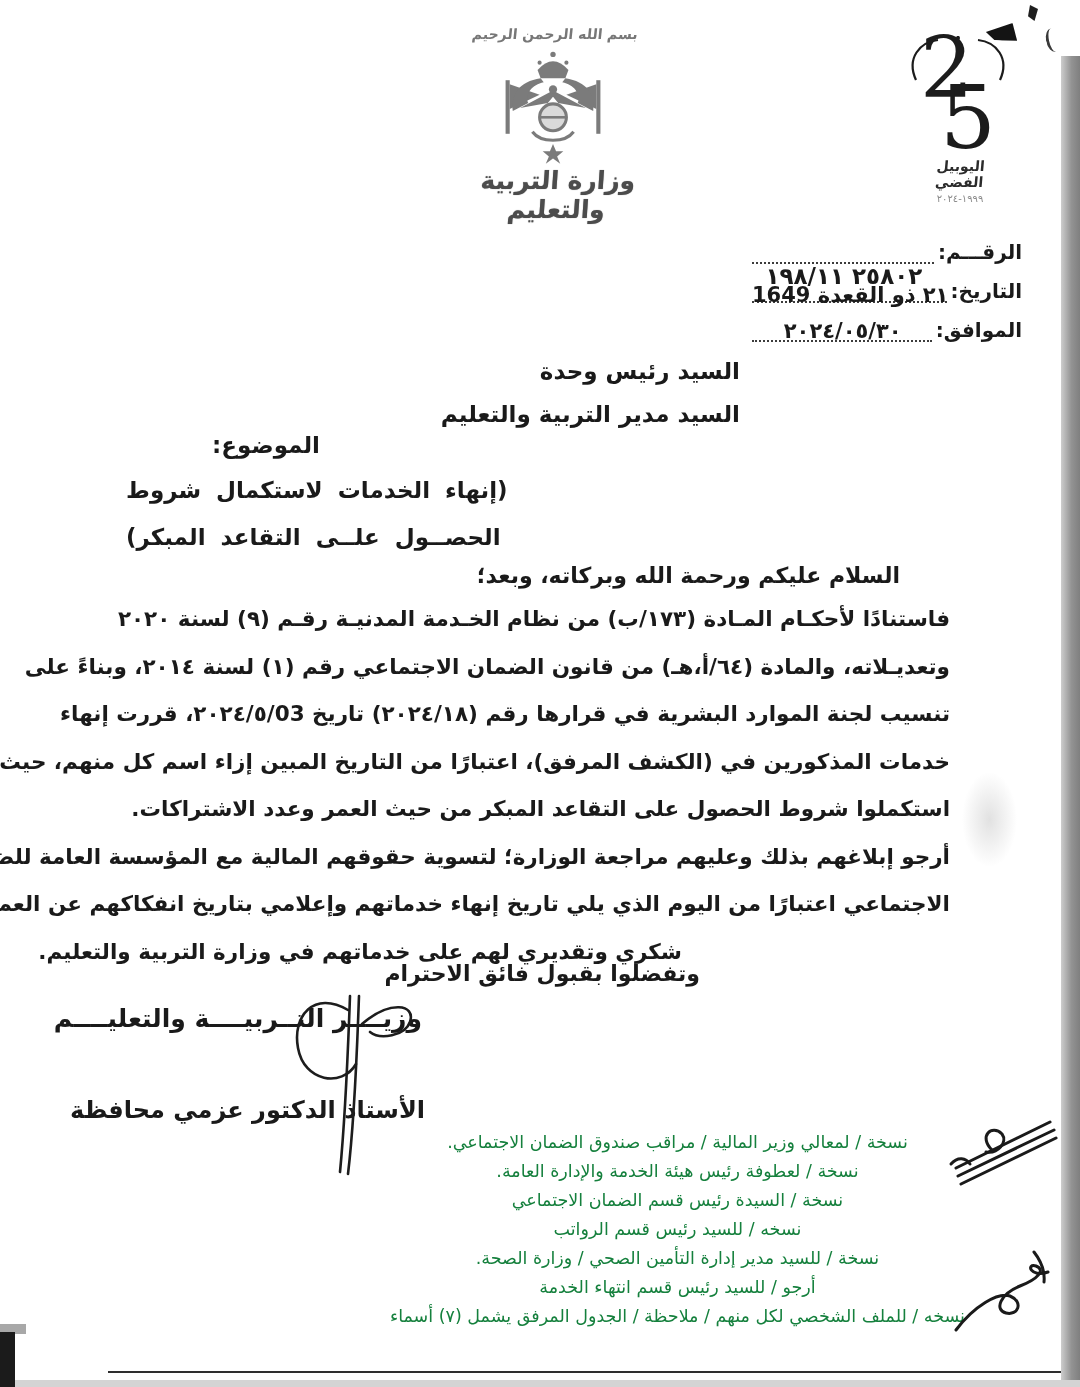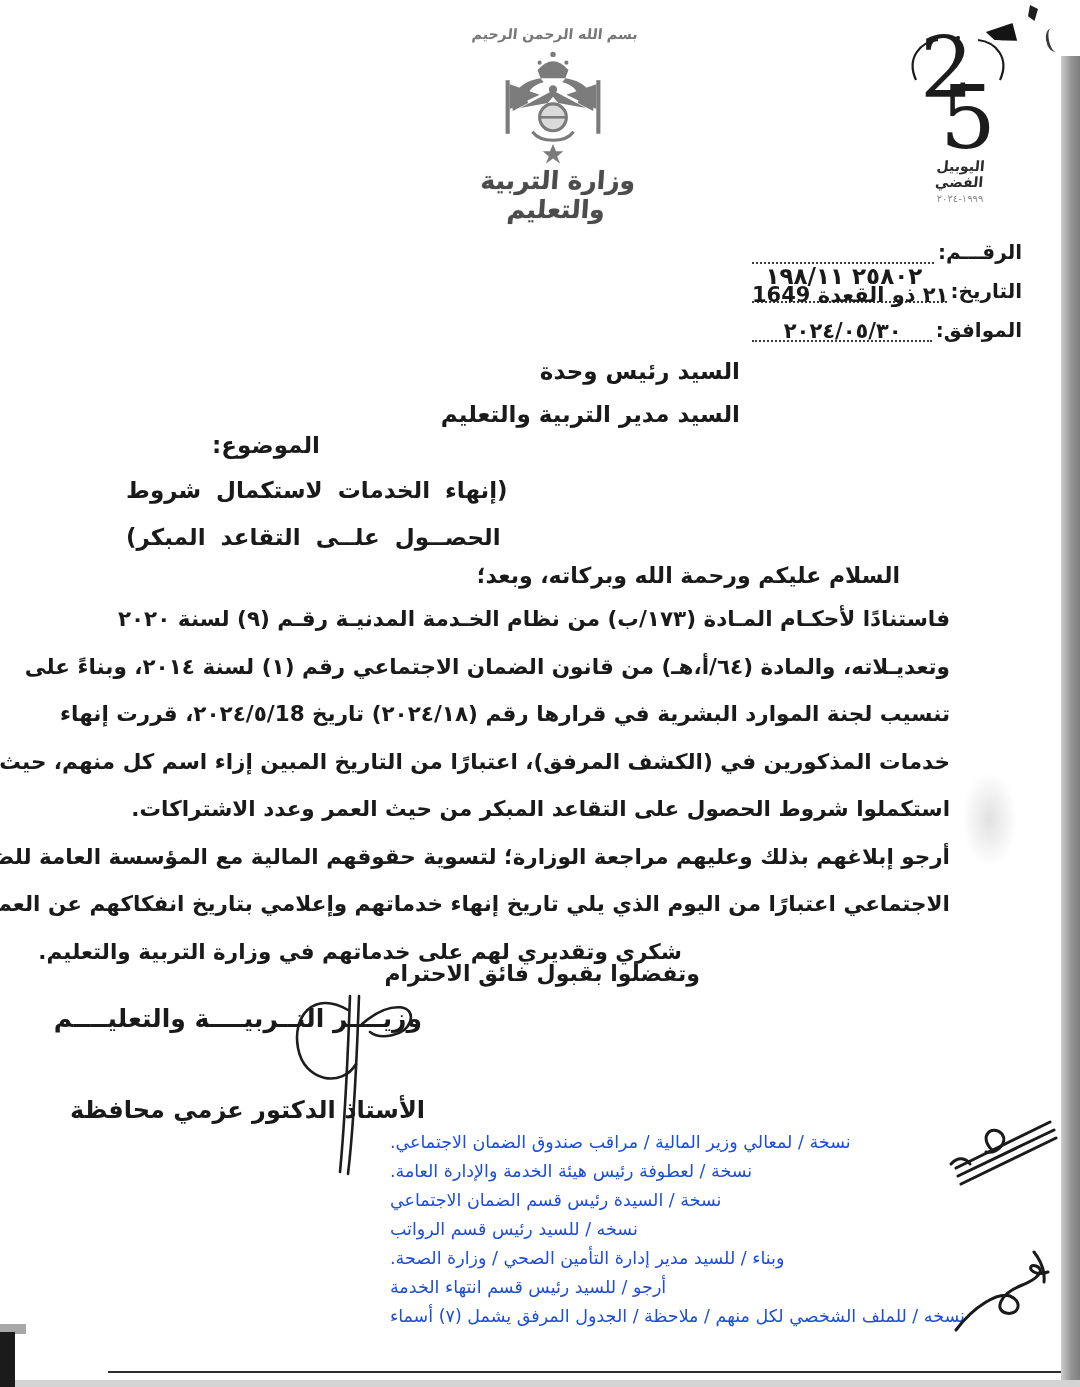--- a/index.html
+++ b/index.html
@@ -48,21 +48,21 @@
     font-size:21.5px;font-weight:bold;height:47.5px;line-height:40px;
     text-align:justify;text-align-last:justify;white-space:nowrap;
   }
   .bline.last{text-align-last:right;}
   .bline.indent{text-align-last:right;padding-right:268px;}
   .closing{position:absolute;top:961px;right:380px;font-size:22px;font-weight:bold;}
   .signer-title{position:absolute;top:1004px;right:658px;font-size:25px;font-weight:bold;white-space:nowrap;}
   .signer-name{position:absolute;top:1096px;right:655px;font-size:24px;font-weight:bold;white-space:nowrap;}
   .sig{position:absolute;top:988px;left:262px;}
   
-  .cc{position:absolute;top:1128px;right:115px;text-align:left;font-size:17.5px;line-height:29px;color:#1d4ed8;}
+  .cc{position:absolute;top:1128px;right:115px;text-align:center;font-size:17.5px;line-height:29px;color:#15803d;}
   .cc div{white-space:nowrap;}
   
   .edge-right{position:absolute;top:56px;right:0;bottom:0;width:19px;
     background:linear-gradient(to right,#cdcdcd,#939393 55%,#7f7f7f);}
   .edge-bottom{position:absolute;left:0;right:0;bottom:0;height:7px;background:#d4d4d4;}
   .corner-dark{position:absolute;left:0;top:1332px;width:15px;height:55px;background:#1b1b1b;}
   .corner-gray{position:absolute;left:0;top:1324px;width:26px;height:10px;background:#a8a8a8;}
   .footer-rule{position:absolute;top:1371px;left:108px;right:6px;height:2px;background:#2e2e2e;}
   .ink1{position:absolute;left:986px;top:22px;width:32px;height:19px;background:#141414;
     clip-path:polygon(0 62%,80% 0,100% 90%,30% 100%);transform:rotate(6deg);}
@@ -150,21 +150,21 @@
 
   <div class="subject-label">الموضوع:</div>
   <div class="subject-l1">(إنهاء الخدمات لاستكمال شروط</div>
   <div class="subject-l2">الحصــول علــى التقاعد المبكر)</div>
 
   <div class="greeting">السلام عليكم ورحمة الله وبركاته، وبعد؛</div>
 
   <div class="body-block">
     <div class="bline">فاستنادًا لأحكـام المـادة (١٧٣/ب) من نظام الخـدمة المدنيـة رقـم (٩) لسنة ٢٠٢٠</div>
     <div class="bline">وتعديـلاته، والمادة (٦٤/أ،هـ) من قانون الضمان الاجتماعي رقم (١) لسنة ٢٠١٤، وبناءً على</div>
-    <div class="bline">تنسيب لجنة الموارد البشرية في قرارها رقم (٢٠٢٤/١٨) تاريخ ٢٠٢٤/٥/18، قررت إنهاء</div>
+    <div class="bline">تنسيب لجنة الموارد البشرية في قرارها رقم (٢٠٢٤/١٨) تاريخ ٢٠٢٤/٥/03، قررت إنهاء</div>
     <div class="bline">خدمات المذكورين في (الكشف المرفق)، اعتبارًا من التاريخ المبين إزاء اسم كل منهم، حيث إنهم</div>
     <div class="bline last">استكملوا شروط الحصول على التقاعد المبكر من حيث العمر وعدد الاشتراكات.</div>
     <div class="bline">أرجو إبلاغهم بذلك وعليهم مراجعة الوزارة؛ لتسوية حقوقهم المالية مع المؤسسة العامة للضمان</div>
     <div class="bline">الاجتماعي اعتبارًا من اليوم الذي يلي تاريخ إنهاء خدماتهم وإعلامي بتاريخ انفكاكهم عن العمل مع</div>
     <div class="bline indent">شكري وتقديري لهم على خدماتهم في وزارة التربية والتعليم.</div>
   </div>
 
   <div class="closing">وتفضلوا بقبول فائق الاحترام</div>
   <div class="signer-title">وزيــــر التــربيــــة والتعليــــم</div>
   <div class="signer-name">الأستاذ الدكتور عزمي محافظة</div>
@@ -176,21 +176,21 @@
       <path d="M97 8 C95 62 93 128 86 186"></path>
       <path d="M100 36 C128 12 154 16 148 34 C143 48 118 52 108 44"></path>
     </g>
   </svg>
 
   <div class="cc">
     <div>نسخة / لمعالي وزير المالية / مراقب صندوق الضمان الاجتماعي.</div>
     <div>نسخة / لعطوفة رئيس هيئة الخدمة والإدارة العامة.</div>
     <div>نسخة / السيدة رئيس قسم الضمان الاجتماعي</div>
     <div>نسخه / للسيد رئيس قسم الرواتب</div>
-    <div>وبناء / للسيد مدير إدارة التأمين الصحي / وزارة الصحة.</div>
+    <div>نسخة / للسيد مدير إدارة التأمين الصحي / وزارة الصحة.</div>
     <div>أرجو / للسيد رئيس قسم انتهاء الخدمة</div>
     <div>نسخه / للملف الشخصي لكل منهم / ملاحظة / الجدول المرفق يشمل (٧) أسماء</div>
   </div>
 
   <svg class="scribble1" width="118" height="88" viewBox="0 0 118 88">
     <g stroke="#1a1a1a" stroke-width="3" fill="none" stroke-linecap="round">
       <path d="M8 62 L102 16"></path>
         <path d="M10 70 L106 24"></path>
         <path d="M13 78 L108 32"></path>
       <path d="M44 44 C30 30 44 18 54 28 C60 36 50 48 38 46"></path>

